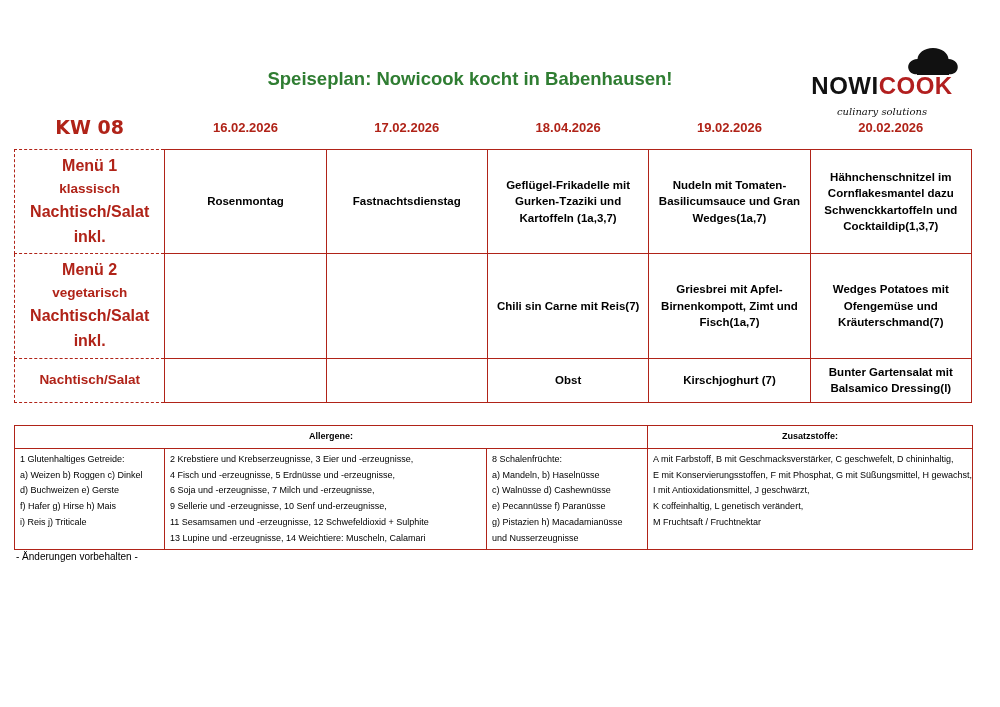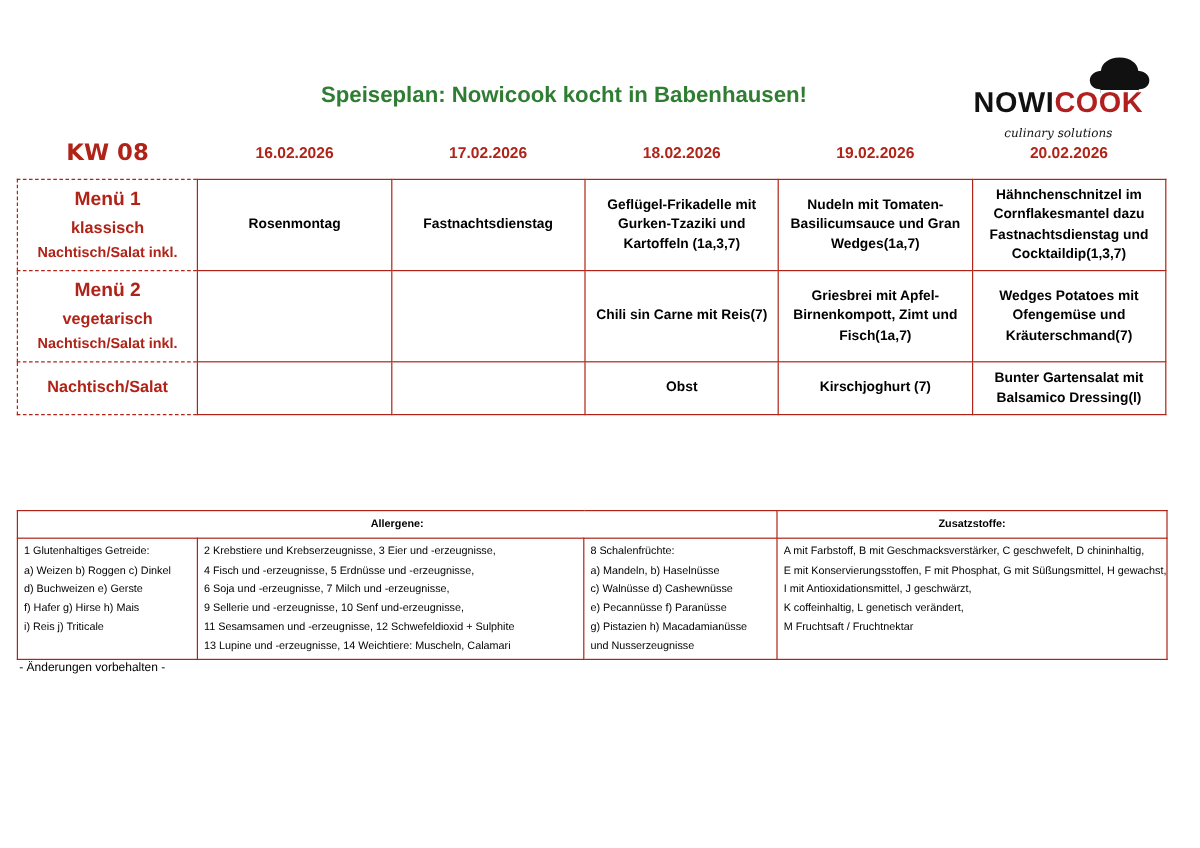--- a/index.html
+++ b/index.html
@@ -118,21 +118,21 @@
   }
   td.rowhead .big {
     font-size: 16px;
     display: block;
   }
   td.rowhead .mid {
     font-size: 13.5px;
     display: block;
   }
   td.rowhead .small {
-    font-size: 12px;
+    font-size: 16px;
     display: block;
   }
   td.cell {
     font-weight: bold;
     line-height: 1.42;
     color: #000000;
   }
   .col-label { width: 150px; }
   .col-day { width: 161px; }
   .r1 { height: 76px; }
@@ -204,37 +204,37 @@
         <col class="col-day">
         <col class="col-day">
         <col class="col-day">
         <col class="col-day">
     </colgroup>
     <thead>
       <tr>
         <th class="kw">KW 08</th>
         <th class="date">16.02.2026</th>
         <th class="date">17.02.2026</th>
-        <th class="date">18.02.2026</th>
+        <th class="date">18.04.2026</th>
         <th class="date">19.02.2026</th>
         <th class="date">20.02.2026</th>
       </tr>
     </thead>
     <tbody>
       <tr class="r1">
         <td class="rowhead">
           <span class="big">Menü 1</span>
           <span class="mid">klassisch</span>
           <span class="small">Nachtisch/Salat inkl.</span>
         </td>
         <td class="cell">Rosenmontag</td>
         <td class="cell">Fastnachtsdienstag</td>
         <td class="cell">Geflügel-Frikadelle mit Gurken-Tzaziki und Kartoffeln (1a,3,7)</td>
         <td class="cell">Nudeln mit Tomaten-Basilicumsauce und Gran Wedges(1a,7)</td>
-        <td class="cell">Hähnchenschnitzel im Cornflakesmantel dazu Fastnachtsdienstag und Cocktaildip(1,3,7)</td>
+        <td class="cell">Hähnchenschnitzel im Cornflakesmantel dazu Schwenckkartoffeln und Cocktaildip(1,3,7)</td>
       </tr>
       <tr class="r2">
         <td class="rowhead">
           <span class="big">Menü 2</span>
           <span class="mid">vegetarisch</span>
           <span class="small">Nachtisch/Salat inkl.</span>
         </td>
         <td class="cell"></td>
         <td class="cell"></td>
         <td class="cell">Chili sin Carne mit Reis(7)</td>

